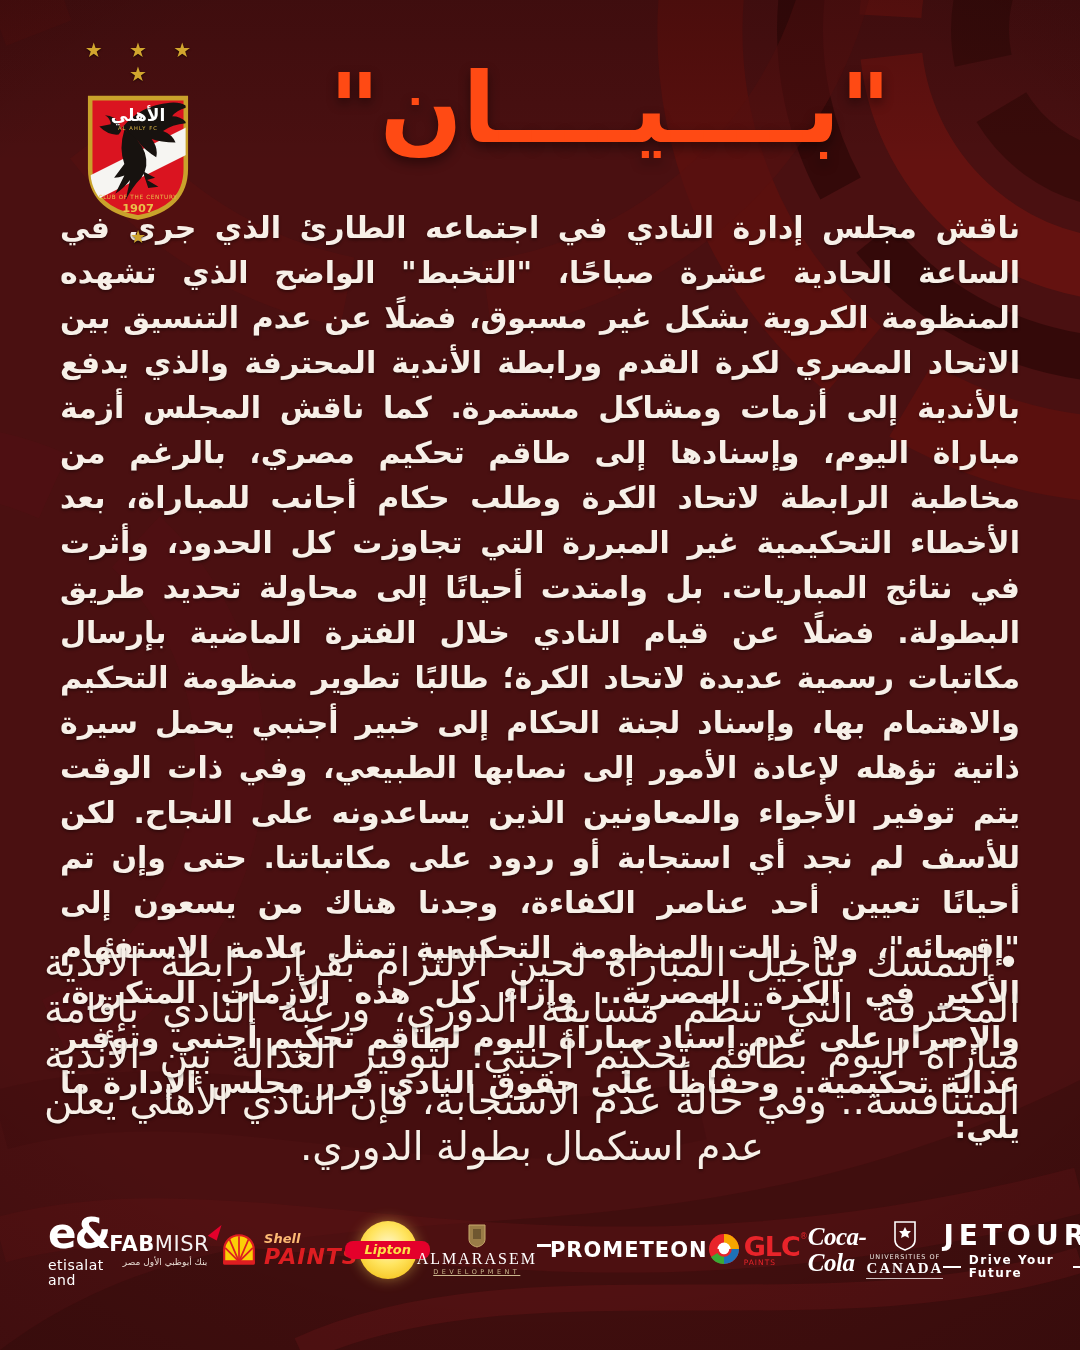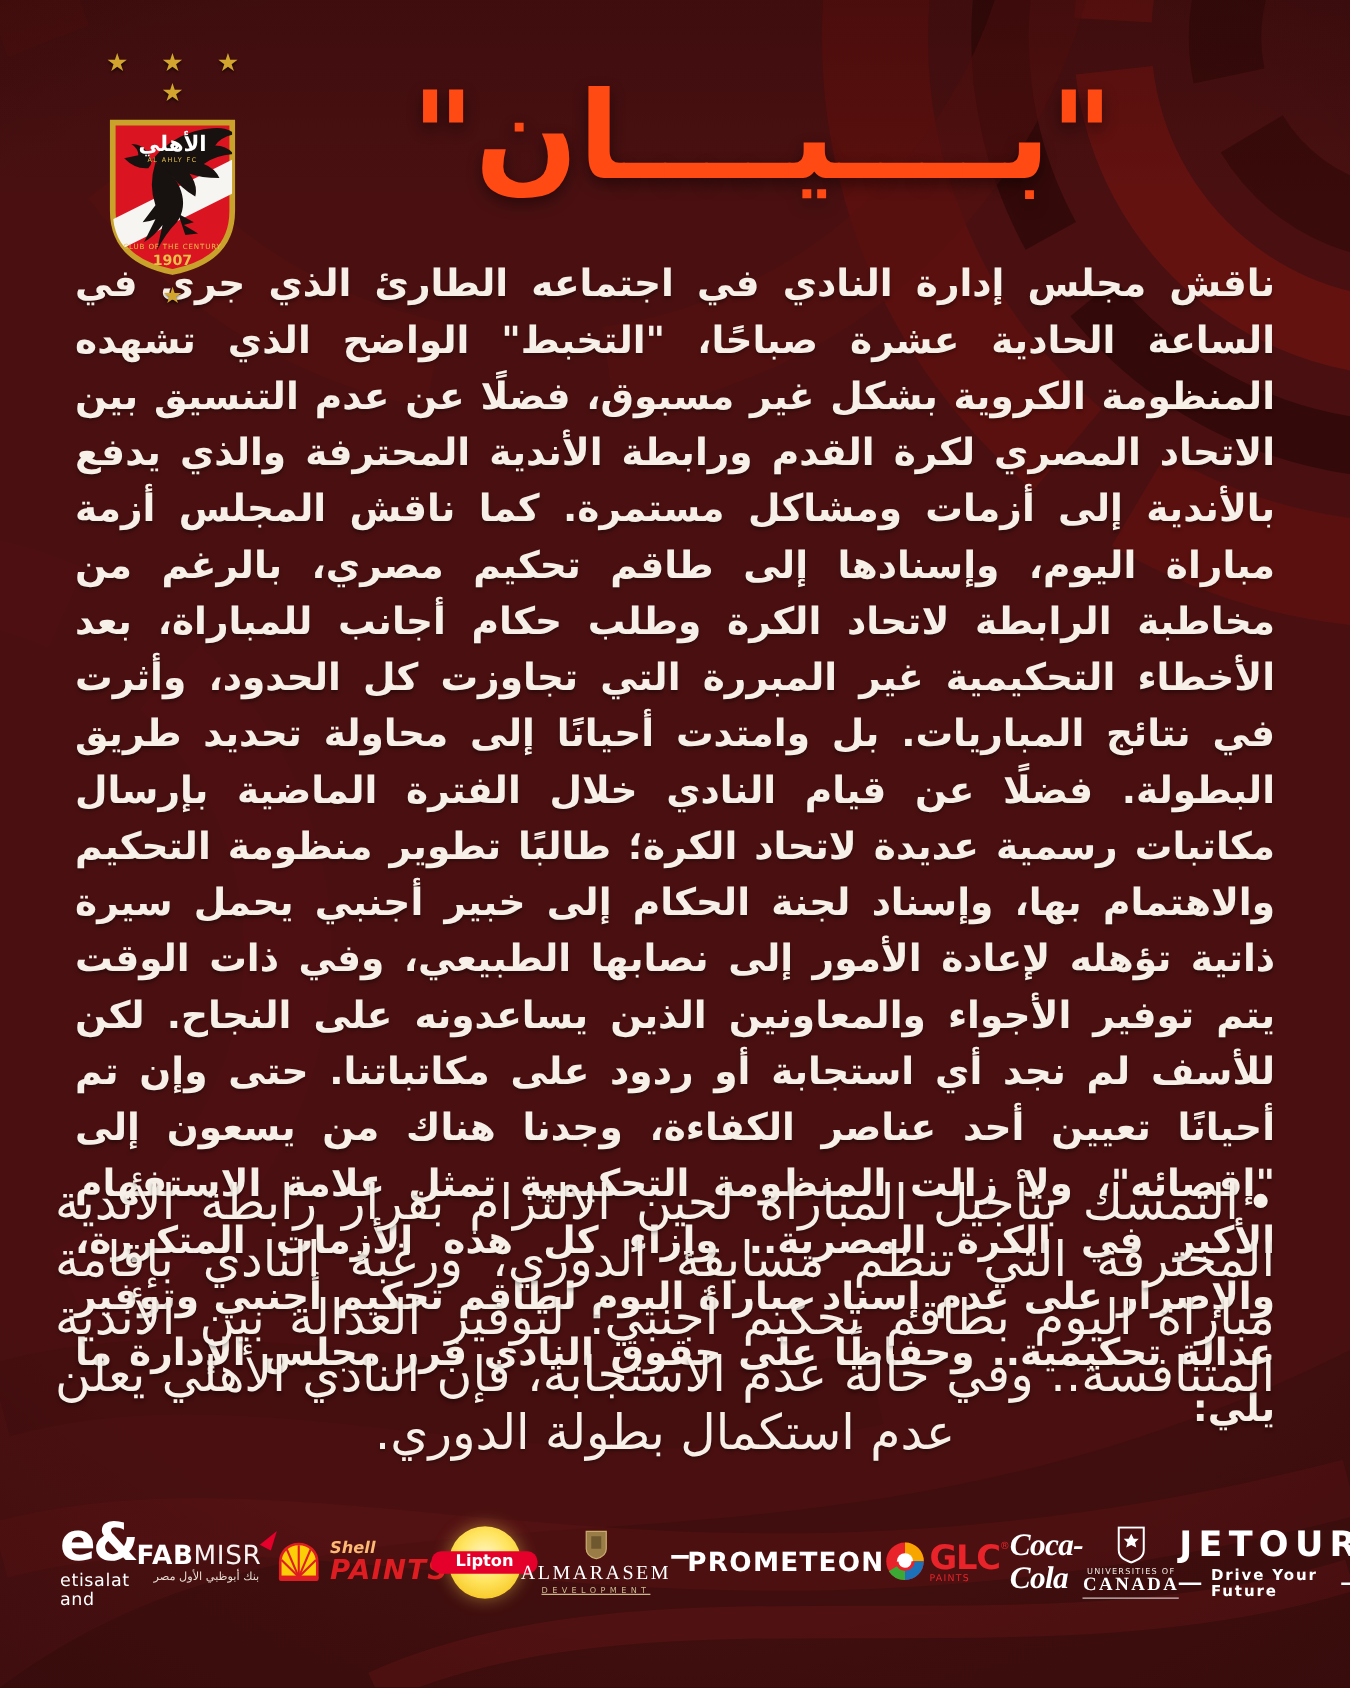--- a/index.html
+++ b/index.html
@@ -68,21 +68,21 @@
   .shell-row { display:flex; align-items:center; gap:7px; }
   .shell-texts { display:flex; flex-direction:column; align-items:flex-start; }
   .shell-brand { color:#fdba74; font-size:13px; font-weight:bold; font-style:italic; }
   .shell-prod  { color:#dd1d21; font-size:22px; font-weight:bold; font-style:italic; letter-spacing:1px; }
 
   .lipton-badge { width:58px; height:58px; border-radius:50%;
     background:radial-gradient(circle at 50% 42%, #fff6c9 0%, #ffe45e 45%, #f2b705 100%);
     display:flex; align-items:center; justify-content:center;
     box-shadow:0 0 14px rgba(255,220,90,.45); }
   .lipton-label { background:#e4002b; border-radius:8px; padding:2px 19px 3px;
-    color:#ffffff; font-size:13px; font-weight:bold; }
+    color:#fde047; font-size:13px; font-weight:bold; font-style:italic; }
 
   .alm-name { font-family:"Liberation Serif", serif; font-size:16px; letter-spacing:2px; margin-top:3px; }
   .alm-sub  { font-size:6.5px; letter-spacing:3.5px; color:#cbb88e; margin-top:2px;text-decoration:underline; }
 
   .prom-name { font-size:21px; font-weight:bold; letter-spacing:1px; display:flex; align-items:center; }
   .prom-name::before { content:""; width:14px; height:3px; background:#fff; margin-right:-1px; margin-top:-8px; }
 
   .glc-row { display:flex; align-items:flex-start; gap:4px; }
   .glc-texts { display:flex; flex-direction:column; align-items:flex-start; }
   .glc-name { color:#e8242a; font-size:27px; font-weight:bold; letter-spacing:-1px; }

